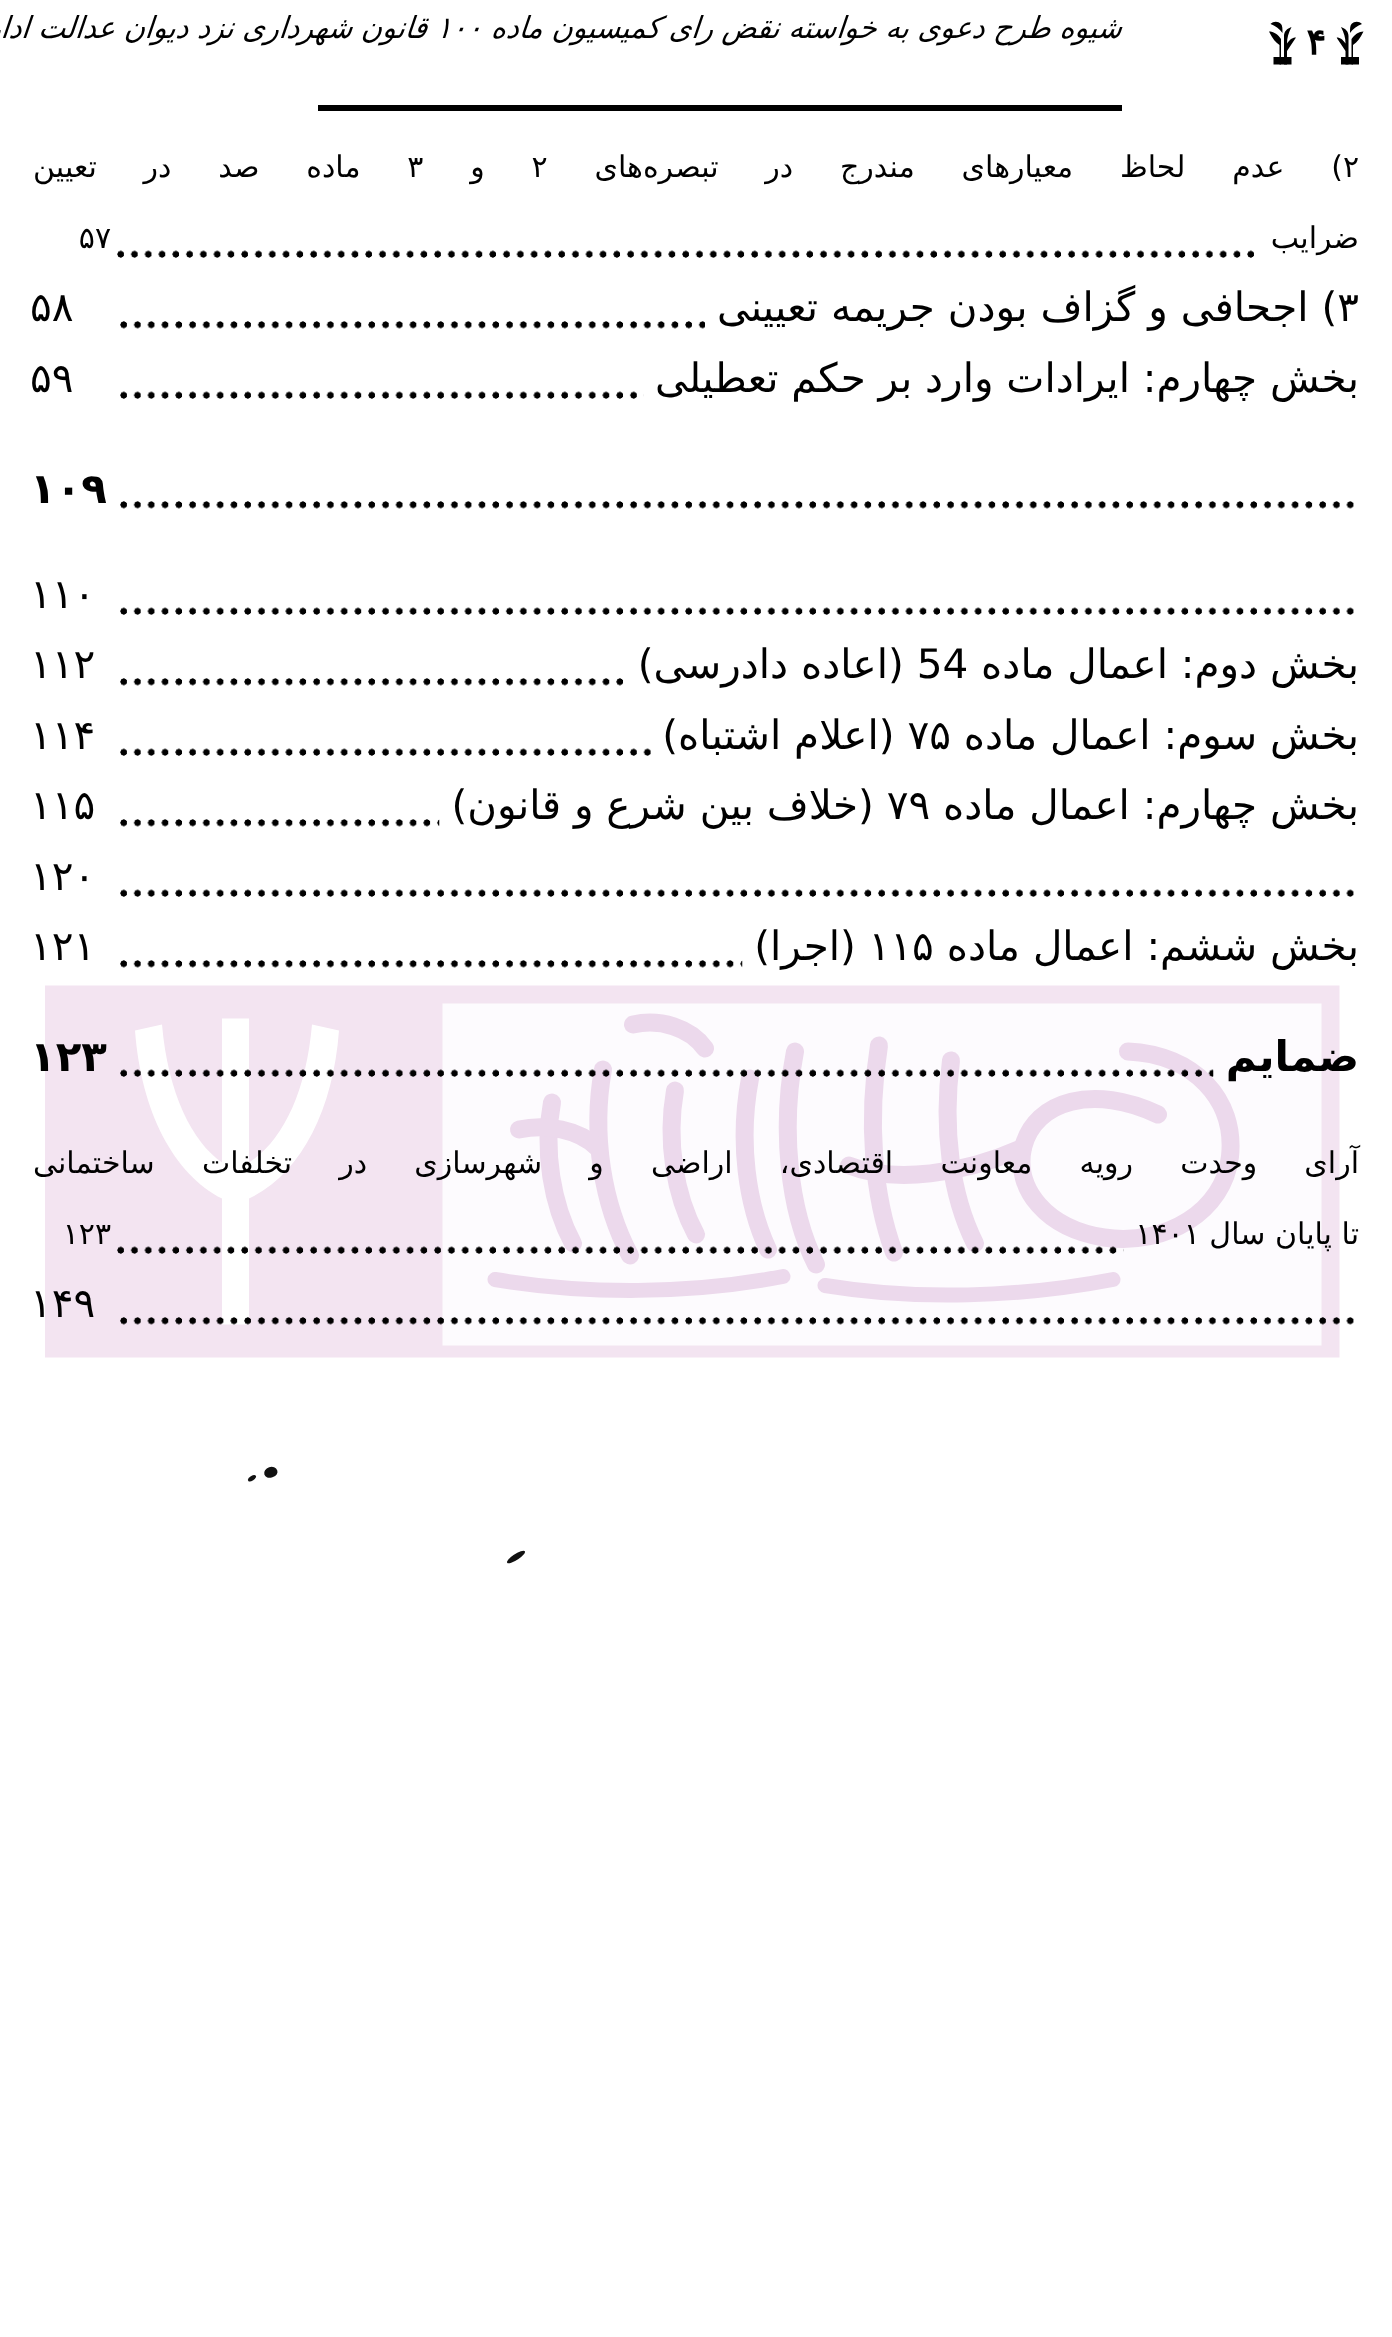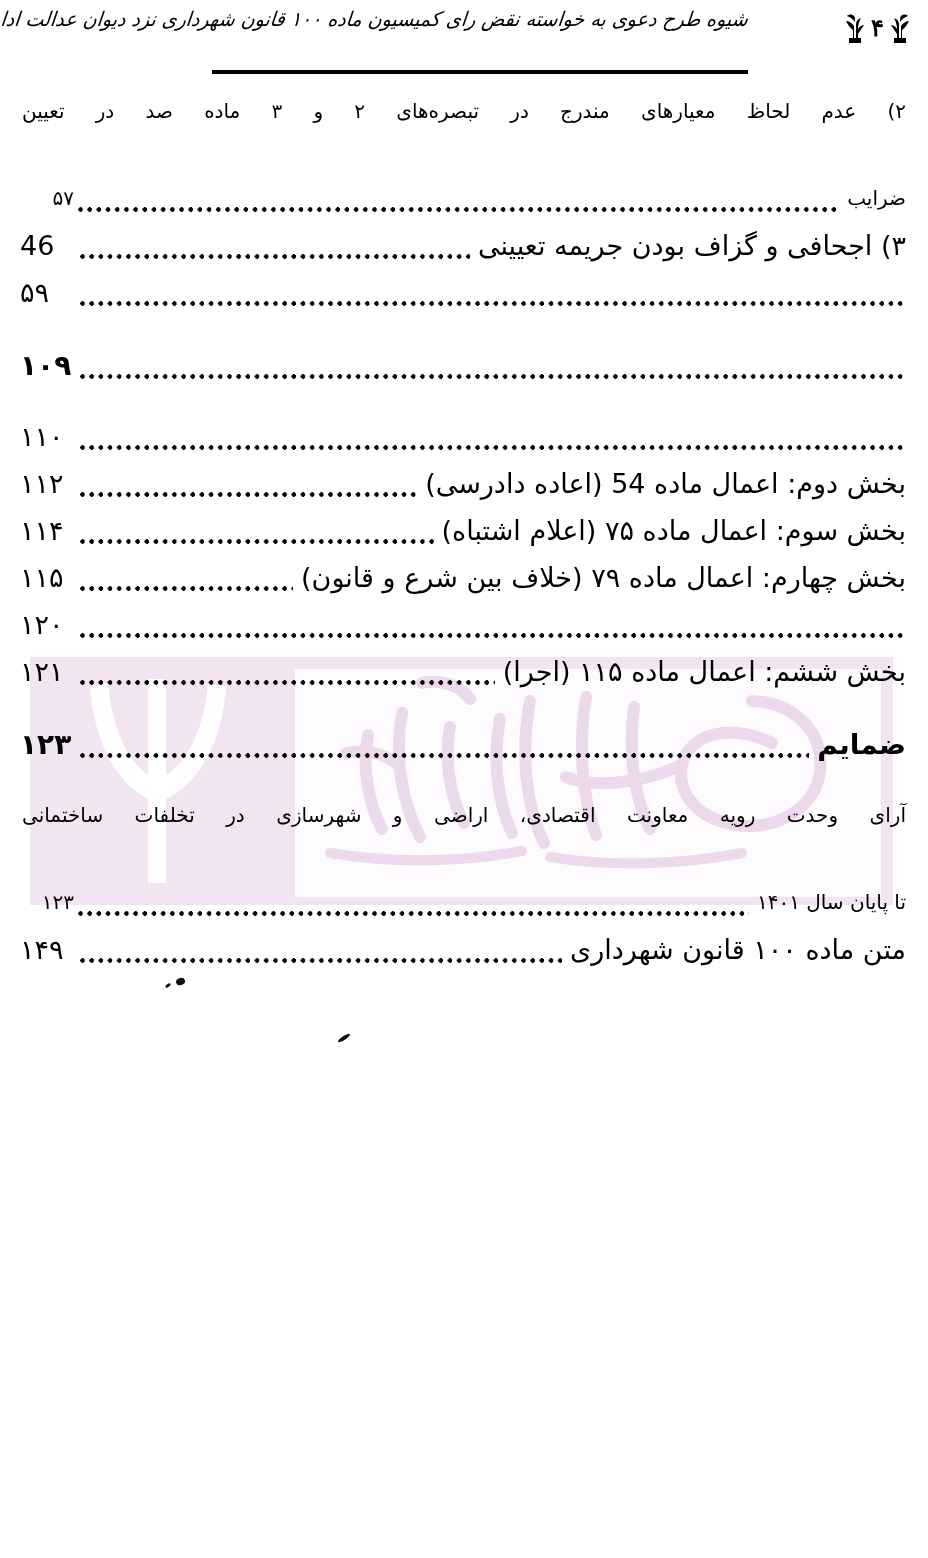--- a/index.html
+++ b/index.html
@@ -105,21 +105,21 @@
   .entry-wrap .firstline{
     display:block;
     text-align:justify;
     text-align-last:justify;
     white-space:normal;
     padding-left:2px;
   }
   .entry-wrap .secondrow{
     display:flex;align-items:flex-end;width:100%;
   }
-  .entry-wrap .secondrow .label{flex:0 1 auto;white-space:nowrap;padding-left:6px;margin-top:40px;}
+  .entry-wrap .secondrow .label{flex:0 1 auto;white-space:nowrap;padding-left:6px;}
   .entry-wrap .secondrow .leader{
     flex:1 1 auto;position:relative;height:26px;margin:0 2px 6px 4px;overflow:hidden;min-width:20px;
   }
   .entry-wrap .secondrow .leader::before{
     content:"";position:absolute;left:0;right:0;bottom:4px;height:5px;
     background-image:radial-gradient(circle at 2.5px 2.5px,#000 2.1px,transparent 2.4px);
     background-size:9.2px 5px;background-repeat:repeat-x;
   }
   .entry-wrap .secondrow .pageno{flex:0 0 auto;white-space:nowrap;min-width:54px;text-align:right;}
 
@@ -219,23 +219,24 @@
           <span class="firstline">۲) عدم لحاظ معیارهای مندرج در تبصره‌های ۲ و ۳ ماده صد در تعیین</span>
           <span class="secondrow">
             <span class="label">ضرایب</span>
             <span class="leader"></span>
             <span class="pageno">۵۷</span>
           </span>
         </div>
         <div class="entry">
           <span class="label">۳) اجحافی و گزاف بودن جریمه تعیینی</span>
           <span class="leader"></span>
-          <span class="pageno">46</span>
-        </div>
-        <div class="entry">
+          <span class="pageno">۵۸</span>
+        </div>
+        <div class="entry">
+          <span class="label">بخش چهارم: ایرادات وارد بر حکم تعطیلی</span>
           <span class="leader"></span>
           <span class="pageno">۵۹</span>
         </div>
         <div class="entry bold gap-before gap-after">
           <span class="leader"></span>
           <span class="pageno">۱۰۹</span>
         </div>
         <div class="entry">
           <span class="leader"></span>
           <span class="pageno">۱۱۰</span>
@@ -271,21 +272,20 @@
         </div>
         <div class="entry-wrap">
           <span class="firstline">آرای وحدت رویه معاونت اقتصادی، اراضی و شهرسازی  در تخلفات ساختمانی</span>
           <span class="secondrow">
             <span class="label">تا پایان سال ۱۴۰۱</span>
             <span class="leader"></span>
             <span class="pageno">۱۲۳</span>
           </span>
         </div>
         <div class="entry">
-          <span class="label">متن ماده ۱۰۰ قانون شهرداری</span>
           <span class="leader"></span>
           <span class="pageno">۱۴۹</span>
         </div>
       </div>
   </div>
 
   <span class="speck speck-a"></span>
   <span class="speck speck-b"></span>
   <span class="speck speck-c"></span>
 

